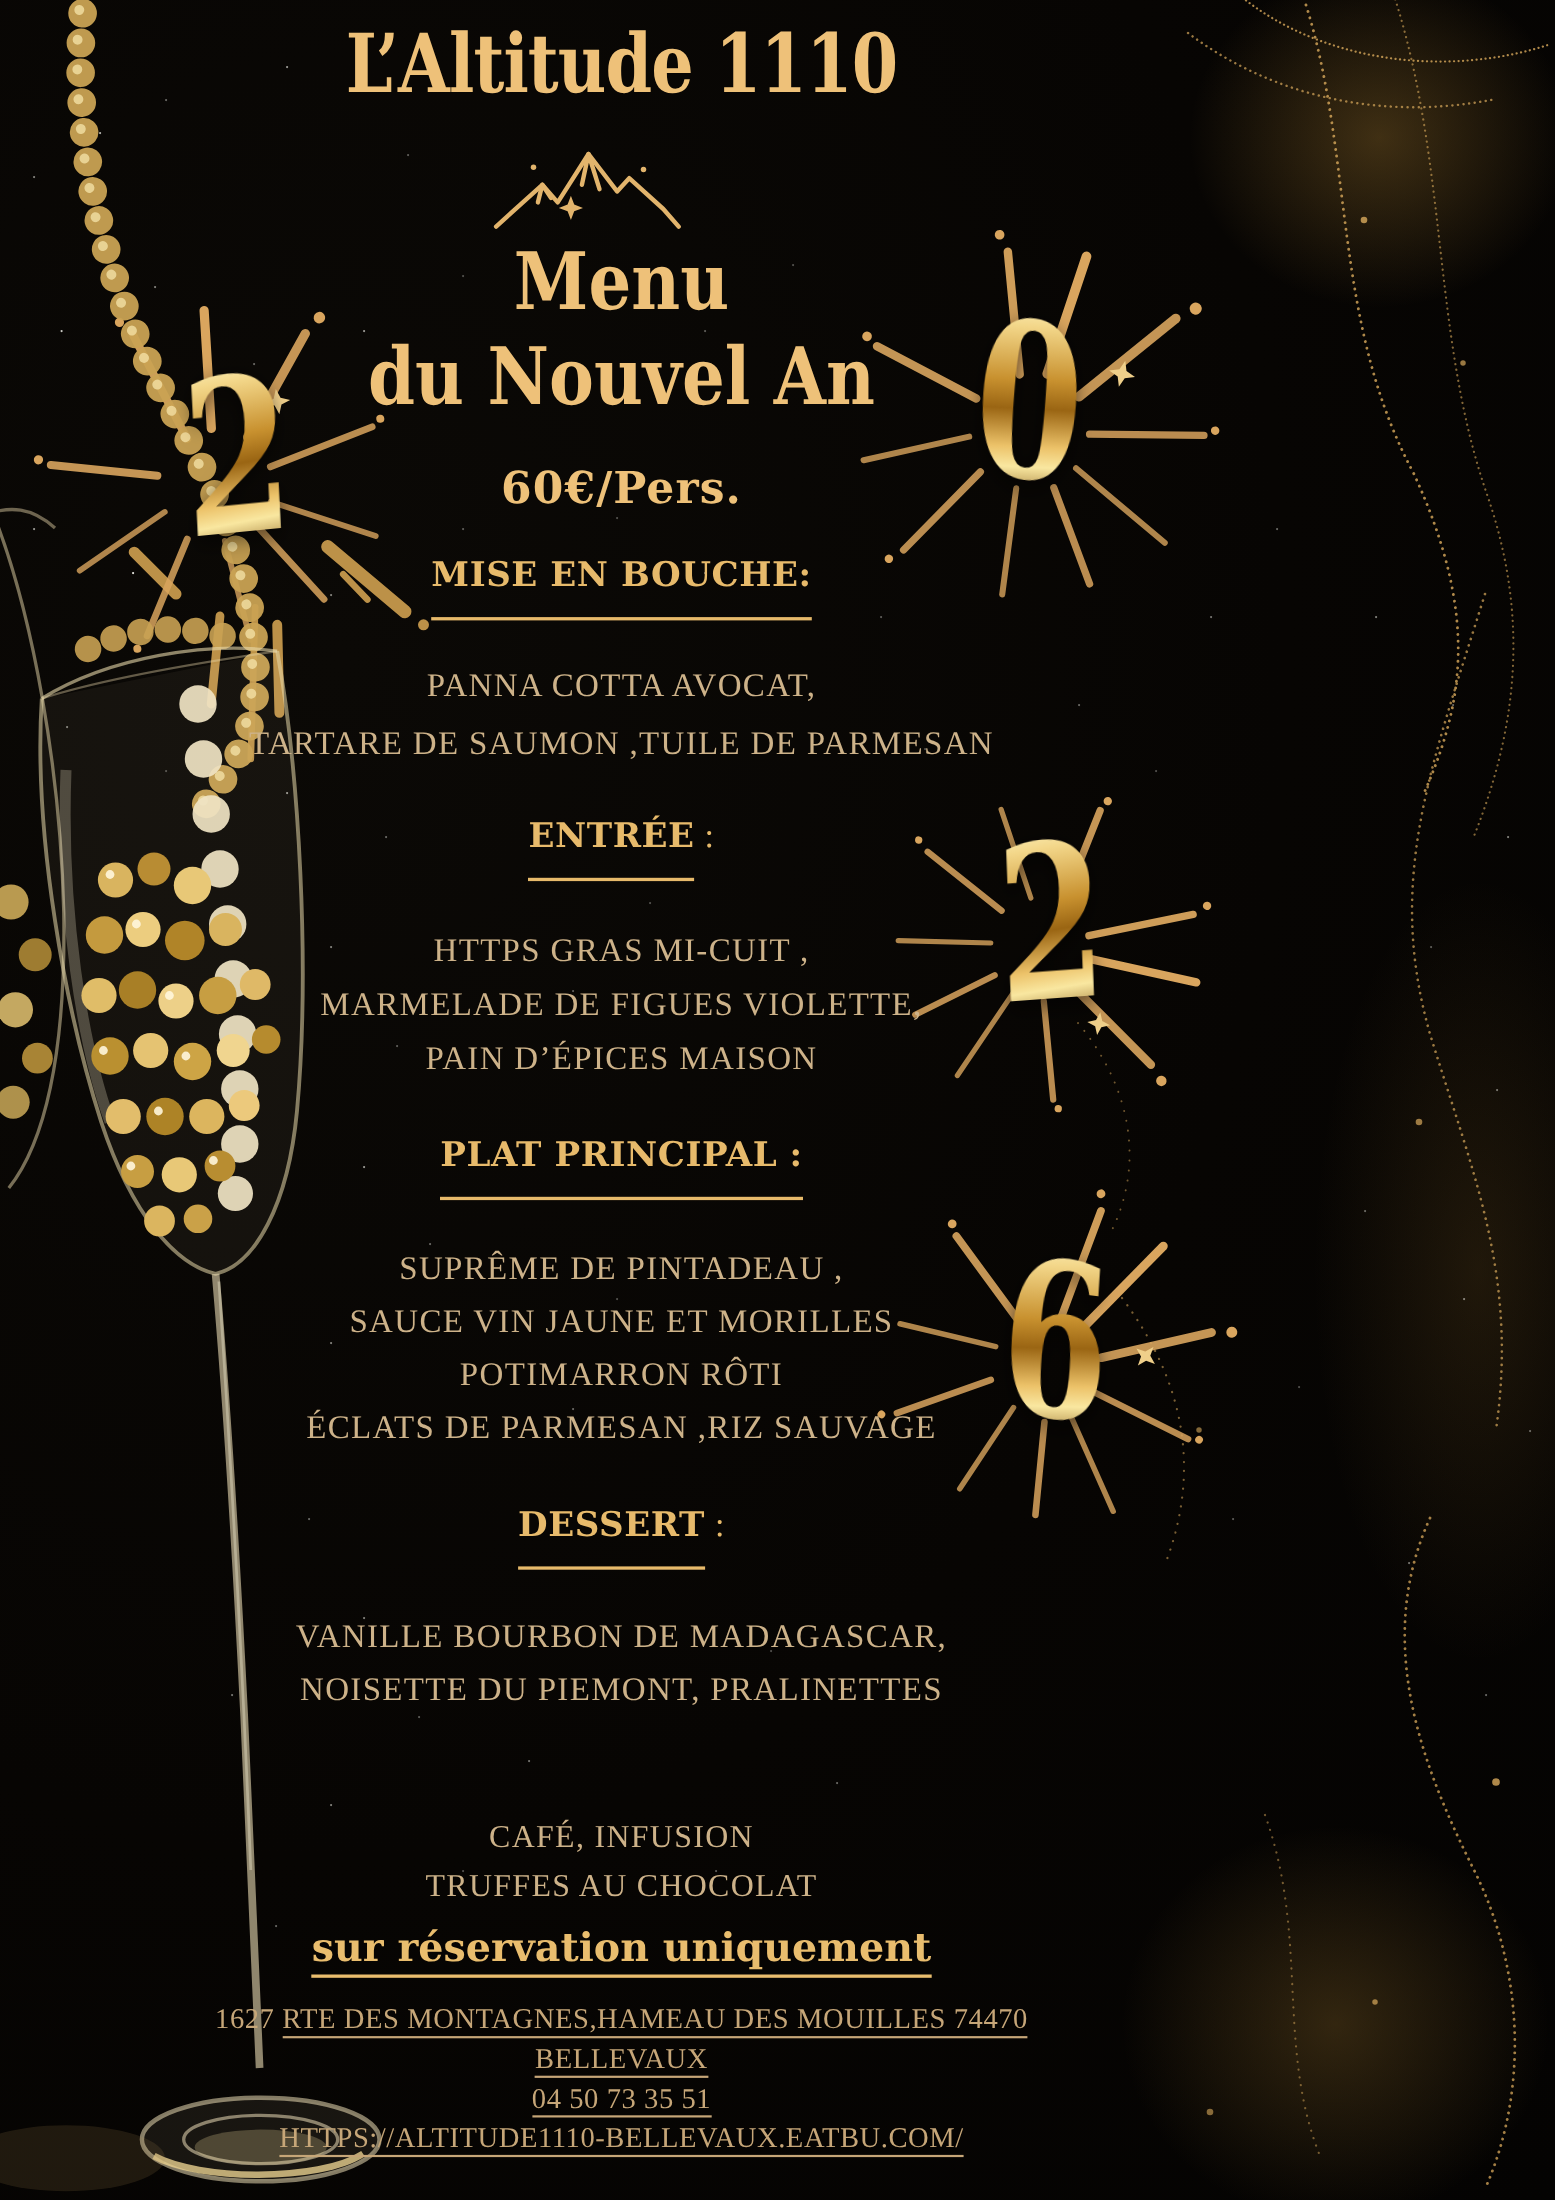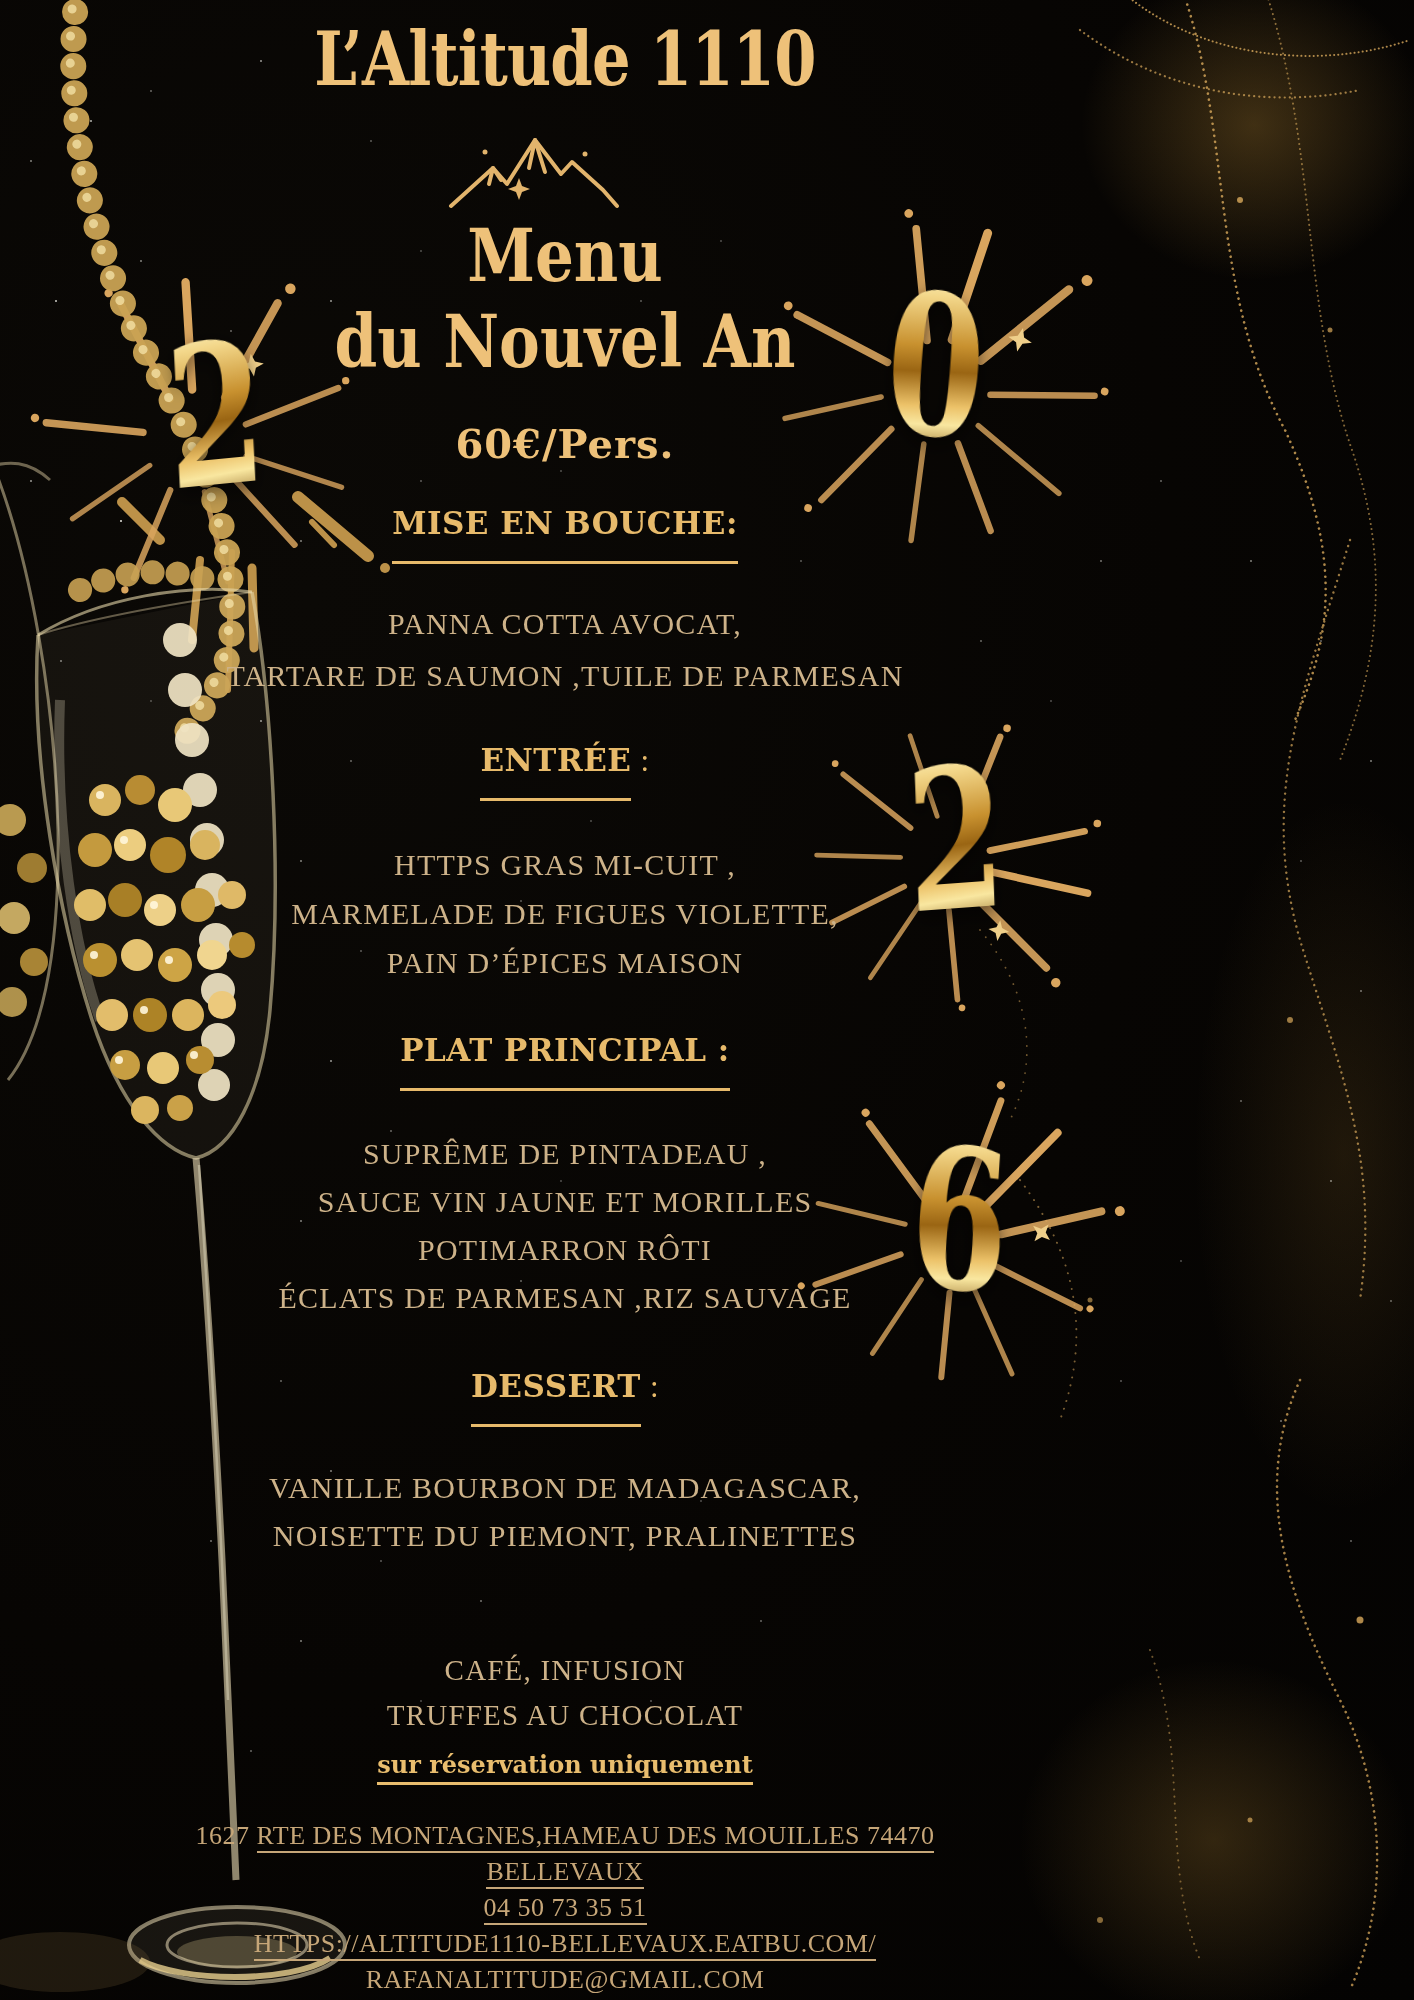--- a/index.html
+++ b/index.html
@@ -36,21 +36,21 @@
   .heading{font-size:31px;font-weight:700;color:#e7ba6b;letter-spacing:.5px;}
   .hu{border-bottom:3px solid currentColor;padding-bottom:20px;}
   .hc{margin-left:9px;font-weight:400;font-family:"Liberation Serif",serif;}
   .hc:empty{display:none;}
   .items{font-family:"Liberation Serif",serif;font-size:30px;color:#cdb289;letter-spacing:1.2px;}
   .h0{top:505px;} .i0{top:598px;line-height:52px;text-align:center;}
   .h1{top:742px;} .i1{top:840px;line-height:49px;}
   .h2{top:1032px;} .i2{top:1130px;line-height:48px;}
   .h3{top:1368px;} .i3{top:1464px;line-height:48px;}
   .extras{top:1648px;line-height:45px;font-family:"Liberation Serif",serif;font-size:29px;color:#cdb289;letter-spacing:1.2px;}
-  .resv{top:1750px;font-size:24px;font-weight:700;color:#e9bd6e;}
+  .resv{top:1750px;font-size:36px;font-weight:700;color:#e9bd6e;}
   .resv span{border-bottom:3px solid currentColor;padding-bottom:3px;}
   .footer{top:1818px;line-height:36px;font-family:"Liberation Serif",serif;font-size:26px;color:#c6a678;letter-spacing:.5px;}
   .u{border-bottom:2px solid currentColor;padding-bottom:1px;}
 </style>
 </head>
 <body>
 
 <div class="poster">
 
   <div class="glow glow-tr"></div>
@@ -271,17 +271,16 @@
     </div>
 
     <div class="abs fat resv">
       <span>sur réservation uniquement</span>
     </div>
 
     <div class="abs footer">
       <div><span>1627 </span><span class="u">RTE DES MONTAGNES,HAMEAU DES MOUILLES 74470 BELLEVAUX</span></div>
       <div><span class="u">04 50 73 35 51</span></div>
       <div><span class="u">HTTPS://ALTITUDE1110-BELLEVAUX.EATBU.COM/</span></div>
-      <div><span>RAFANALTITUDE@GMAIL.COM</span></div>
     </div>
 
   </div>
 </div>
 
 </body></html>

